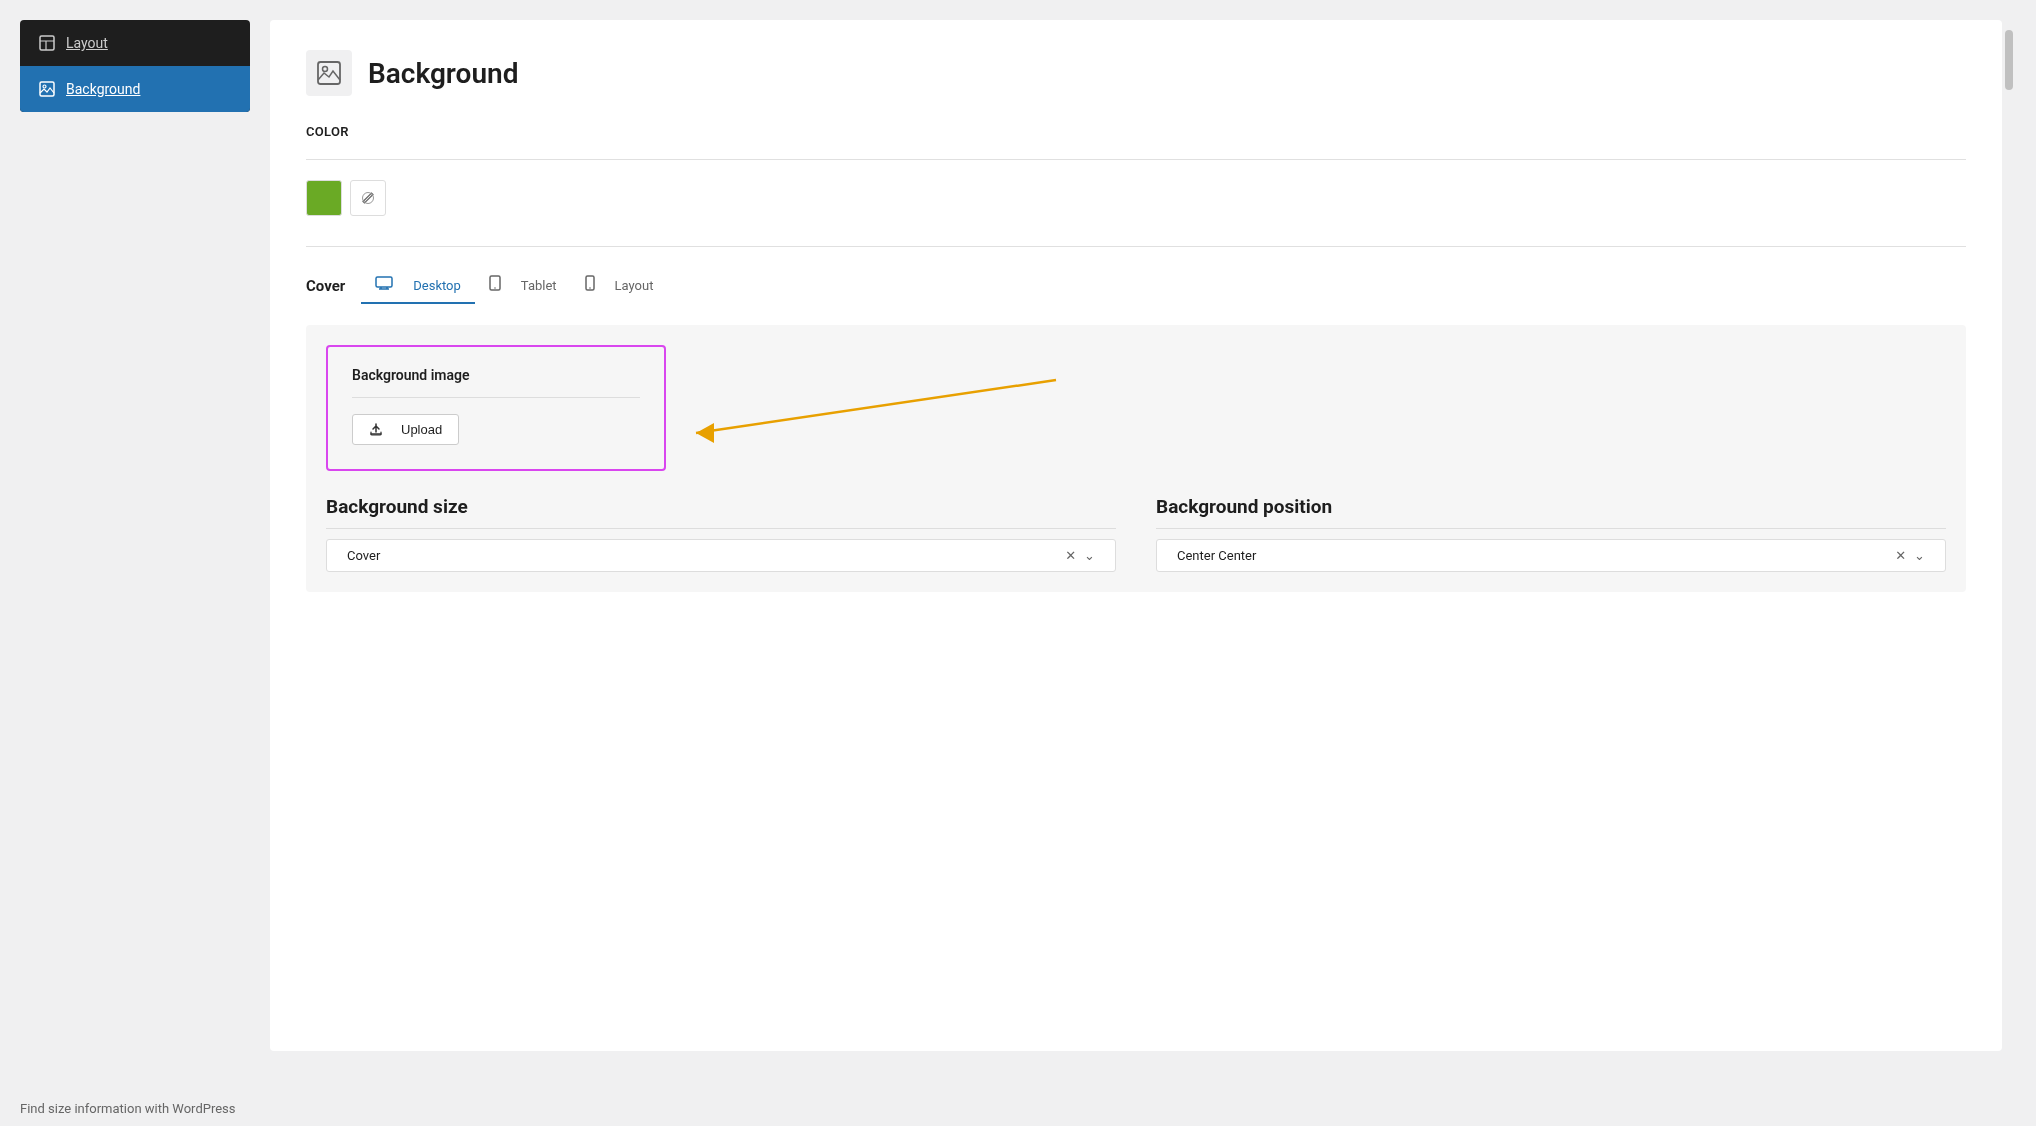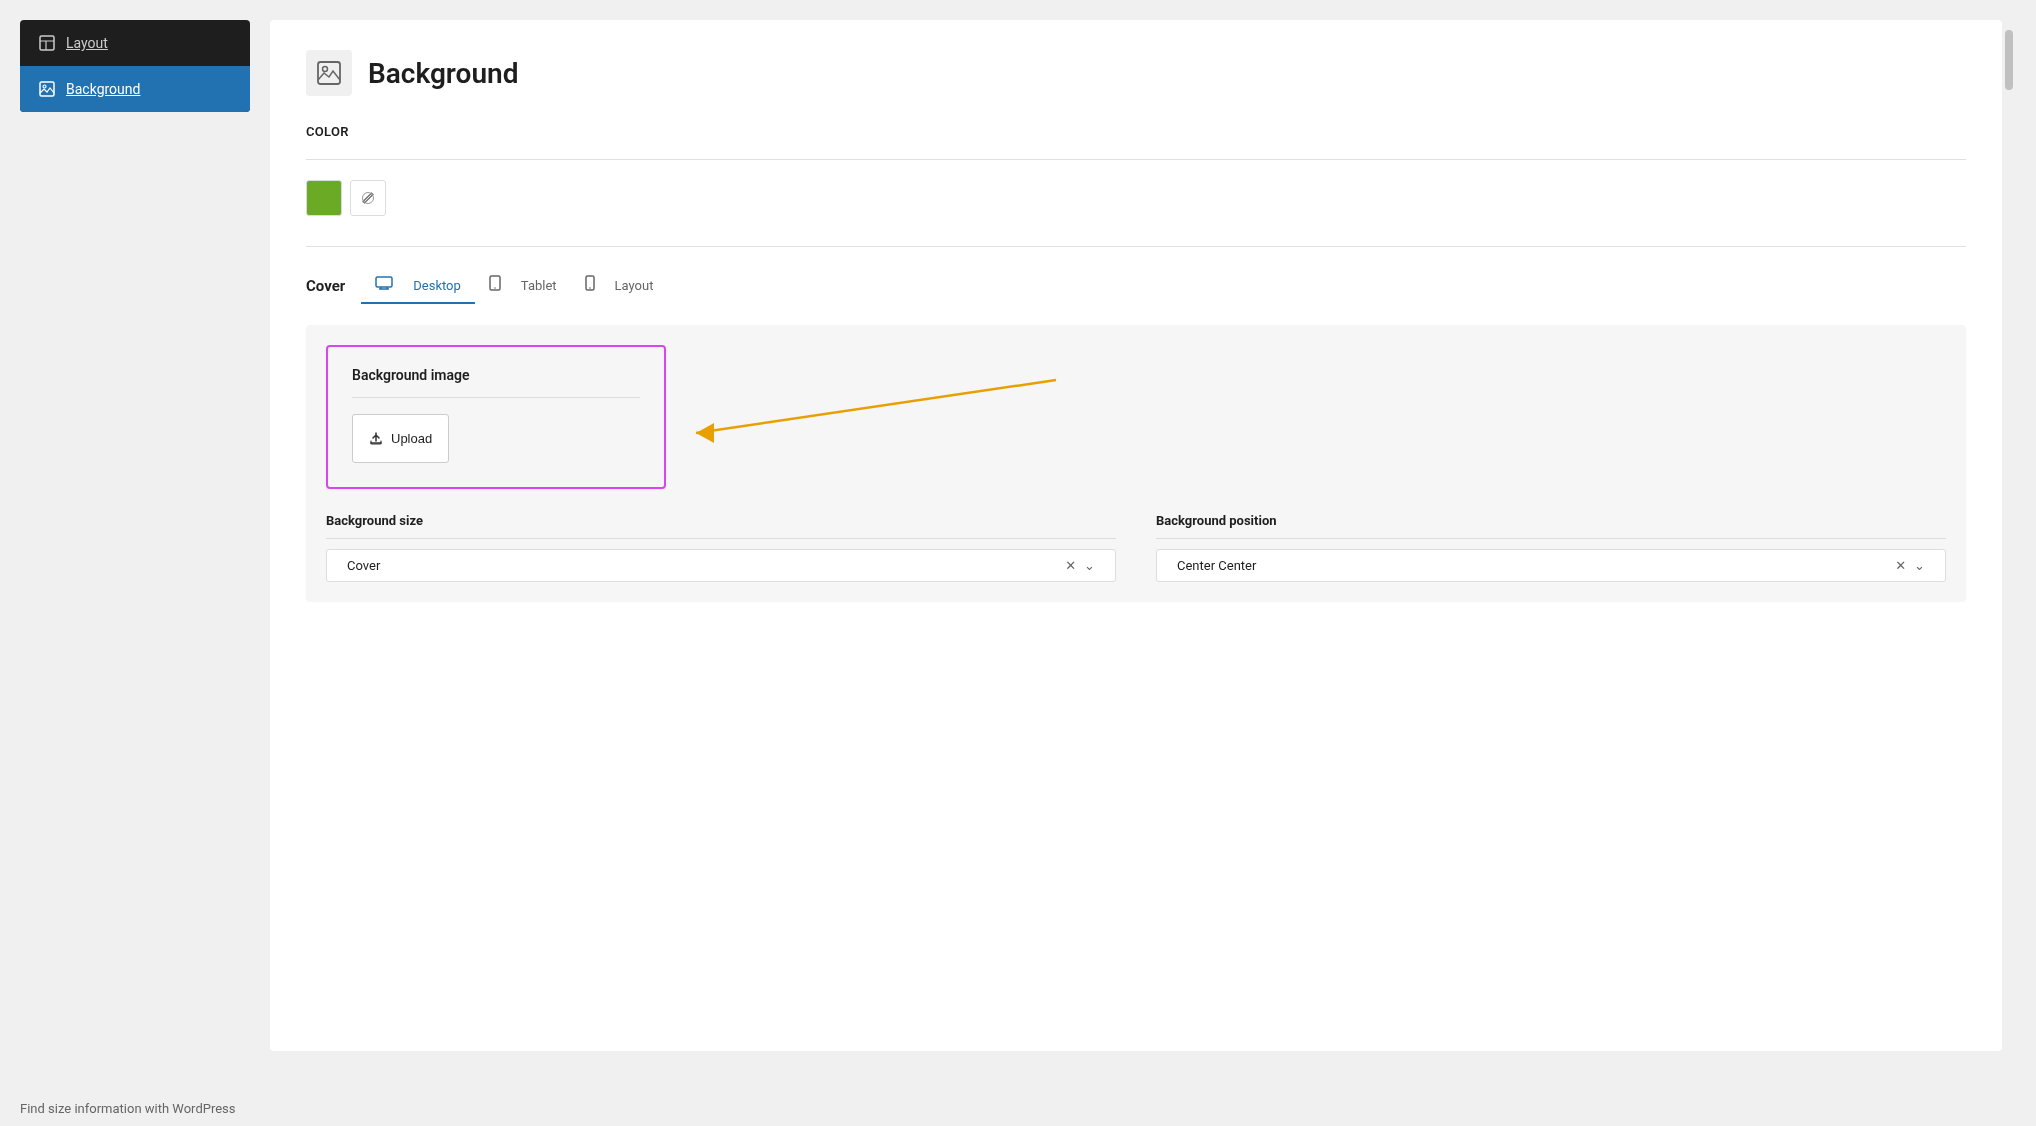--- a/index.html
+++ b/index.html
@@ -166,39 +166,39 @@
     }
     .bg-image-title {
       font-size: 14px;
       font-weight: 600;
       color: #1e1e1e;
       margin-bottom: 14px;
     }
     .upload-btn {
       display: flex;
       align-items: center;
-      gap: 8px;
-      padding: 16px 16px;
+      gap: 18px;
+      padding: 7px 16px;
       border: 1px solid #ccc;
       border-radius: 3px;
       background: #fff;
       font-size: 13px;
       color: #1e1e1e;
       cursor: pointer;
     }
     .size-position-row {
       display: flex;
       gap: 40px;
       margin-top: 24px;
     }
     .field-group {
       flex: 1;
     }
     .field-label {
-      font-size: 13px;
+      font-size: 19px;
       font-weight: 700;
       color: #1e1e1e;
       margin-bottom: 10px;
     }
     .select-field {
       display: flex;
       align-items: flex-end;
       justify-content: space-between;
       border: 1px solid #ddd;
       border-radius: 3px;

